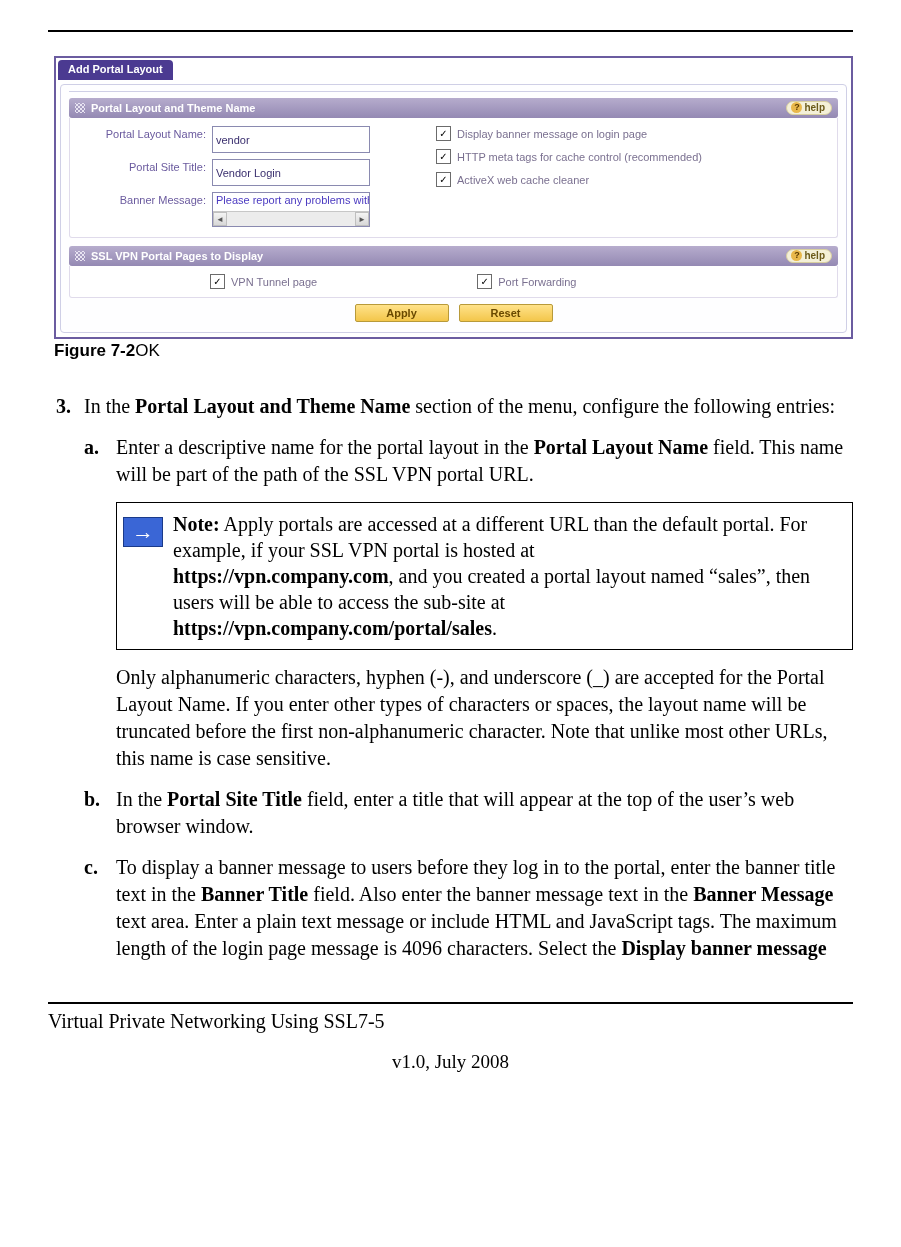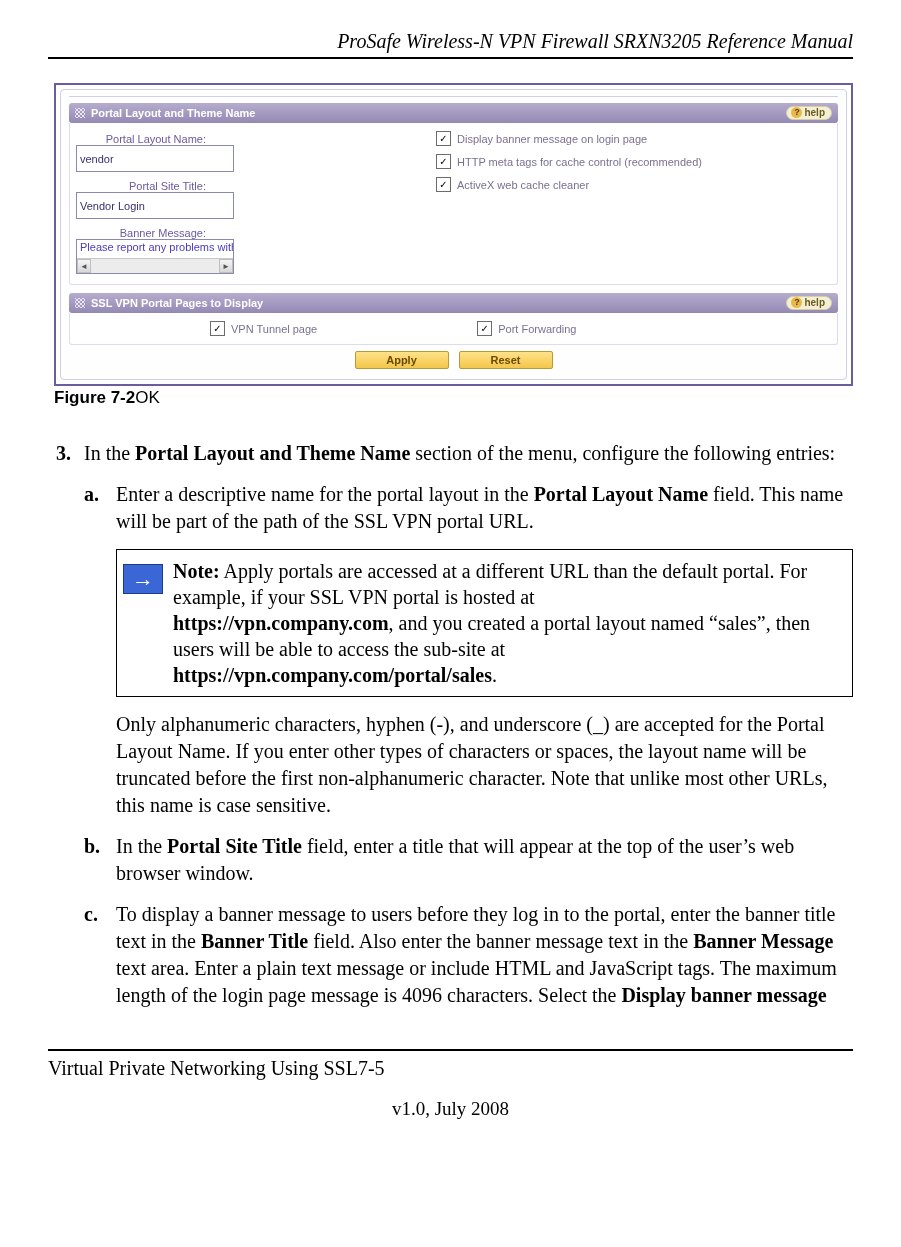--- a/index.html
+++ b/index.html
@@ -90,21 +90,21 @@
   .form-grid {
     display:flex;
     padding: 8px 6px 4px 6px;
     gap: 30px;
     background:#fff;
     border:1px solid #e0dbeb;
     border-top:none;
     border-radius:0 0 3px 3px;
   }
   .form-col { flex:1; }
-  .form-row { display:flex; align-items:flex-start; margin-bottom:6px;flex-direction:column; }
+  .form-row { display:flex; align-items:flex-start; margin-bottom:6px; }
   .form-row label.fl {
     width: 130px;
     text-align:right;
     padding-right:6px;
     color:#6a5a9e;
     font-size:11px;
     padding-top:2px;
   }
   .txt-input {
     border:1px solid #8a8ab0;
@@ -239,24 +239,26 @@
     display:flex;font-size:20px;
   }
   .footer-ver {
     text-align:center;font-size:19px;margin-top:18px;
   }
 </style>
 </head>
 <body>
 
 <div class="page">
-  <div class="header-title">ProSafe Wireless-N VPN Firewall SRXN3205 Reference Manual</div>
   <hr class="header-rule">
 
   <div class="screenshot">
+    <div class="tab-row">
+      <div class="tab">Add Portal Layout</div>
+    </div>
     <div class="inner">
       <div class="inner-top-line"></div>
 
       <div class="section-bar">
         <span class="left">
             <span class="grip"></span>
             <span>Portal Layout and Theme Name</span>
           </span>
         <span class="help-pill">
             <span class="q">?</span>

